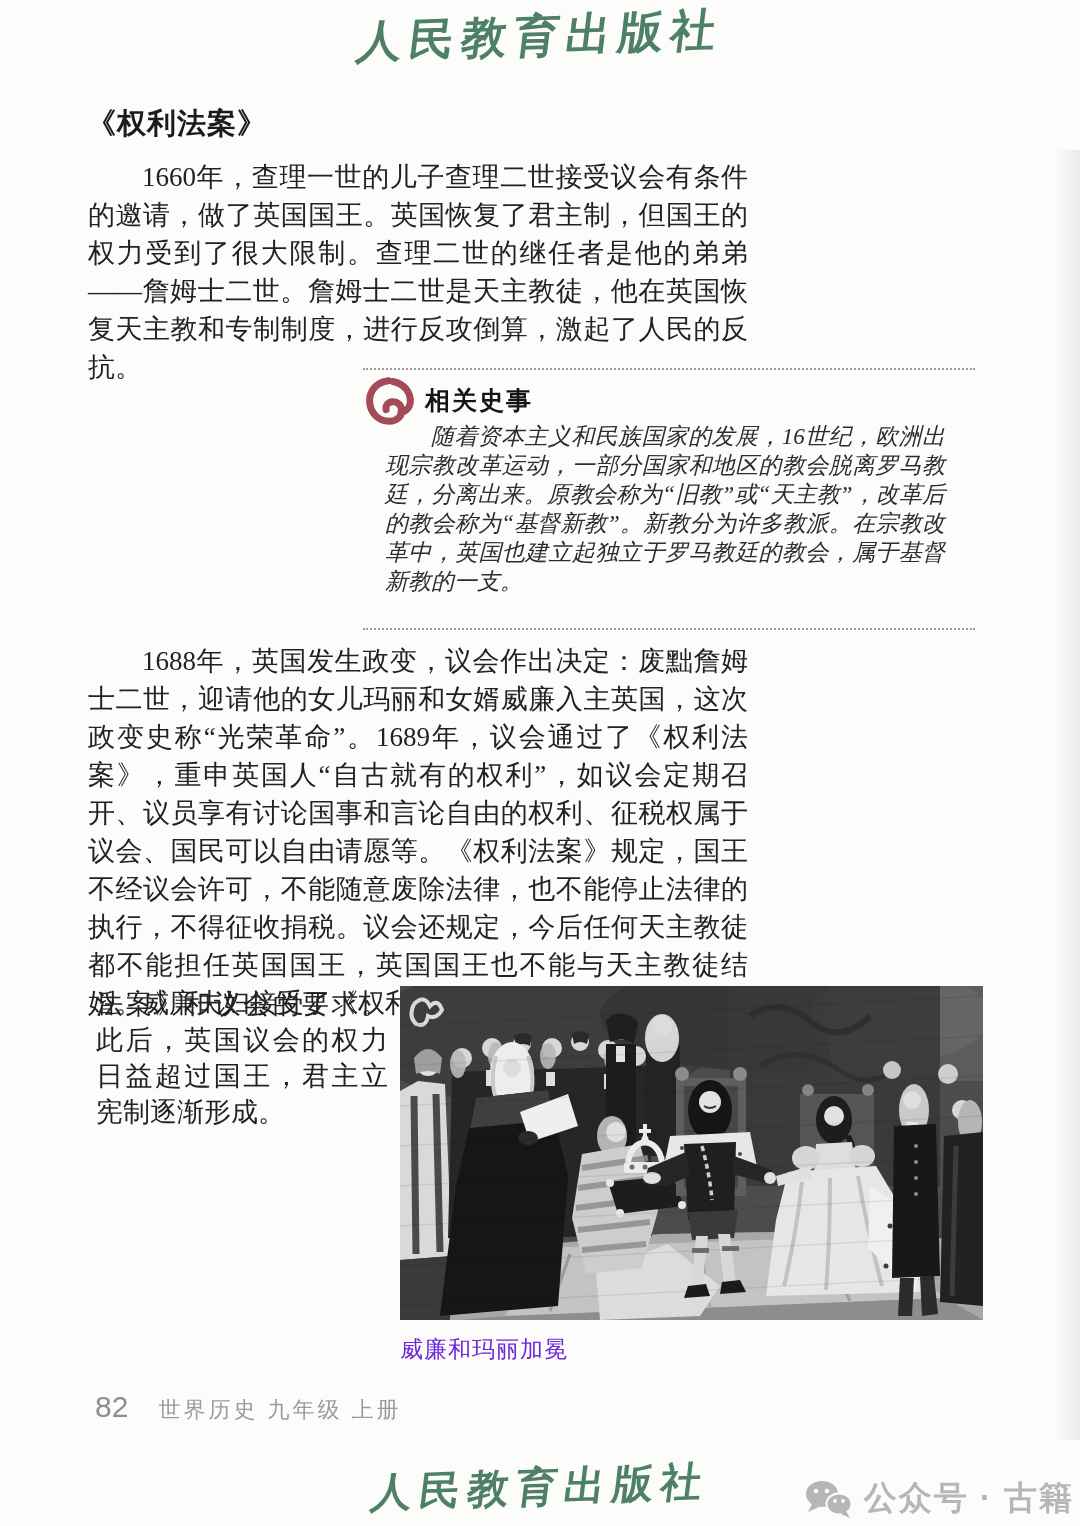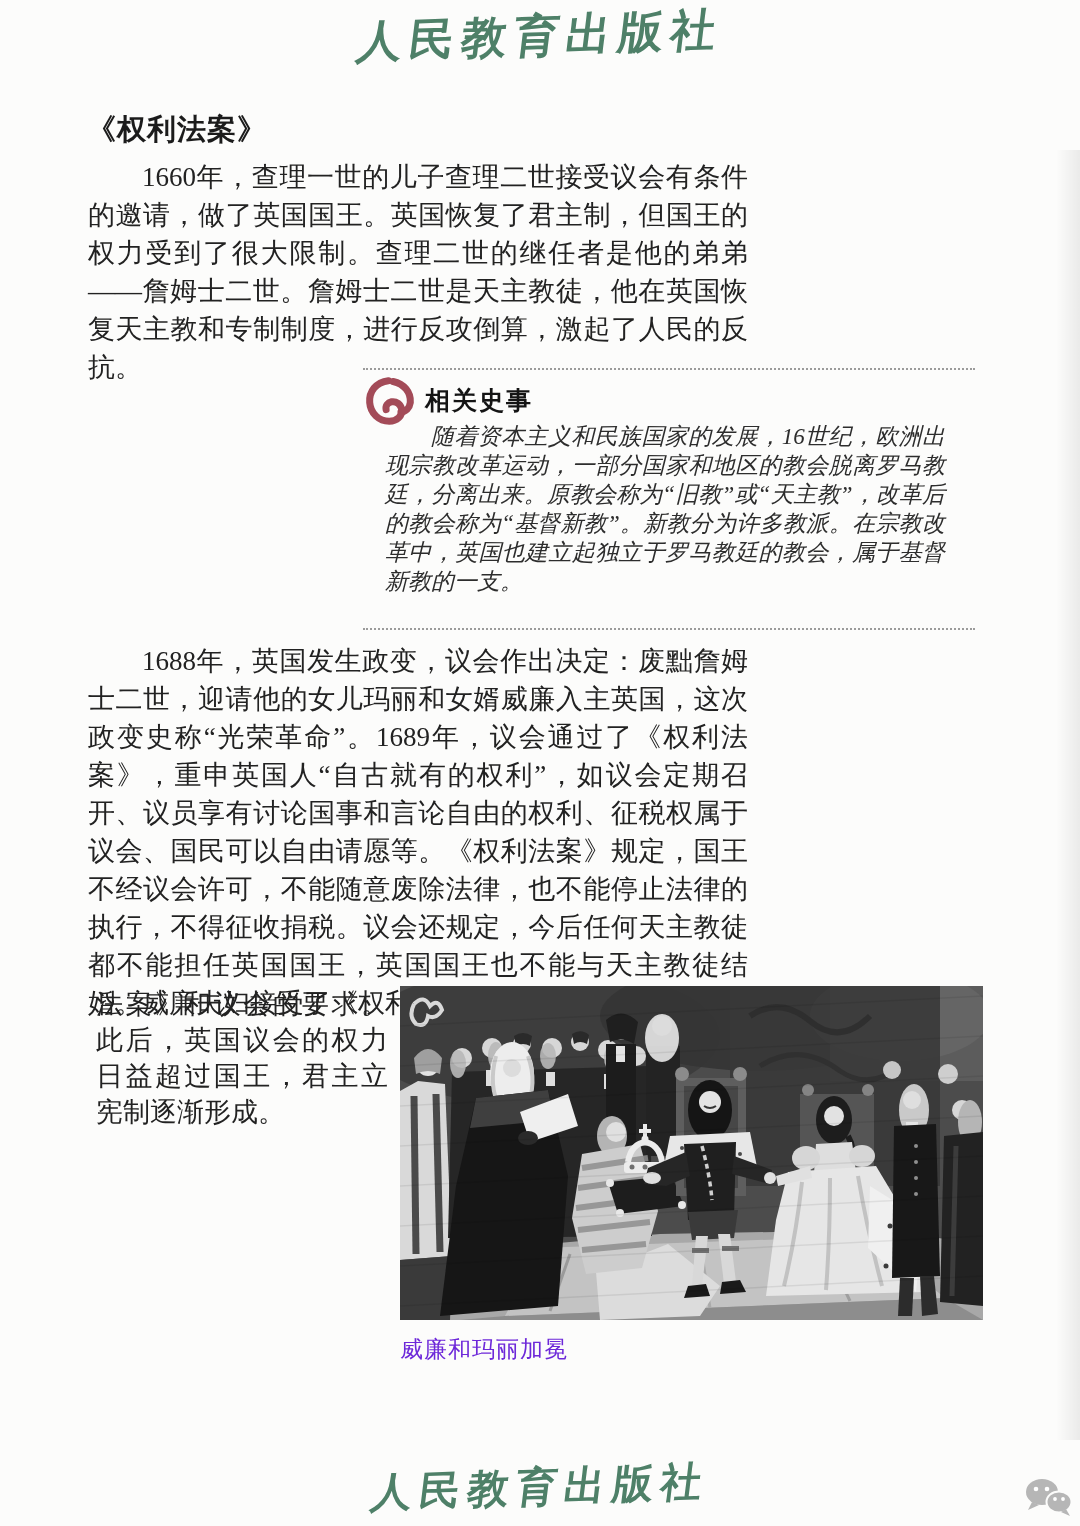--- a/index.html
+++ b/index.html
@@ -17,21 +17,21 @@
   .top-logo { top:6px; }
   .bottom-logo { top:1460px; }
   .logo-text {
     display:inline-block; transform:skewX(-9deg) rotate(-2deg);
     font-family:"Liberation Serif", serif; font-weight:bold;
     color:#4e8068; letter-spacing:7px;
   }
   .top-logo .logo-text { font-size:45px; }
   .bottom-logo .logo-text { font-size:41px; }
   .heading {
-    position:absolute; left:87px; top:110px;
+    position:absolute; left:87px; top:104px;
     font-family:"Liberation Sans", sans-serif; font-weight:bold;
     font-size:29px; color:#1b1b1b; letter-spacing:1px;
   }
   .body-text {
     font-size:27px; line-height:38px; color:#222;
     text-align:justify; text-justify:inter-character;
   }
   .indent { text-indent:2em; }
   .p1 { position:absolute; left:88px; top:158px; width:660px; }
   .p2a { position:absolute; left:88px; top:642px; width:660px; }
@@ -283,34 +283,39 @@
               <path d="M0 240 L583 210"></path>
               <path d="M0 280 L583 250"></path>
               <path d="M0 320 L583 290"></path>
           </g>
         </svg>
       </div>
       <div class="figure-caption">威廉和玛丽加冕</div>
     </div>
   </div>
 
+  <div class="footer">
+    <span class="page-num">82</span>
+    <span class="book-title">世界历史 九年级 上册</span>
+  </div>
 
   <div class="bottom-logo">
     <span class="logo-text">人民教育出版社</span>
   </div>
 
   <div class="watermark">
     <span class="wechat-icon">
       <svg viewBox="0 0 50 42">
         <ellipse cx="18" cy="16" rx="16" ry="13" fill="#b6b6b6"></ellipse>
         <path d="M8 26 L4 34 L15 29 Z" fill="#b6b6b6"></path>
         <circle cx="12" cy="13" r="2.3" fill="#fff"></circle>
         <circle cx="23" cy="13" r="2.3" fill="#fff"></circle>
         <ellipse cx="35" cy="26" rx="12.5" ry="10.5" fill="#b6b6b6" stroke="#fcfcfb" stroke-width="2"></ellipse>
         <path d="M42 33 L46 40 L37 36 Z" fill="#b6b6b6"></path>
         <circle cx="31" cy="23" r="1.9" fill="#fff"></circle>
         <circle cx="39" cy="23" r="1.9" fill="#fff"></circle>
       </svg>
     </span>
+    <span>公众号 · 古籍</span>
   </div>
 
   <div class="scan-edge"></div>
 </div>
 
 </body></html>

